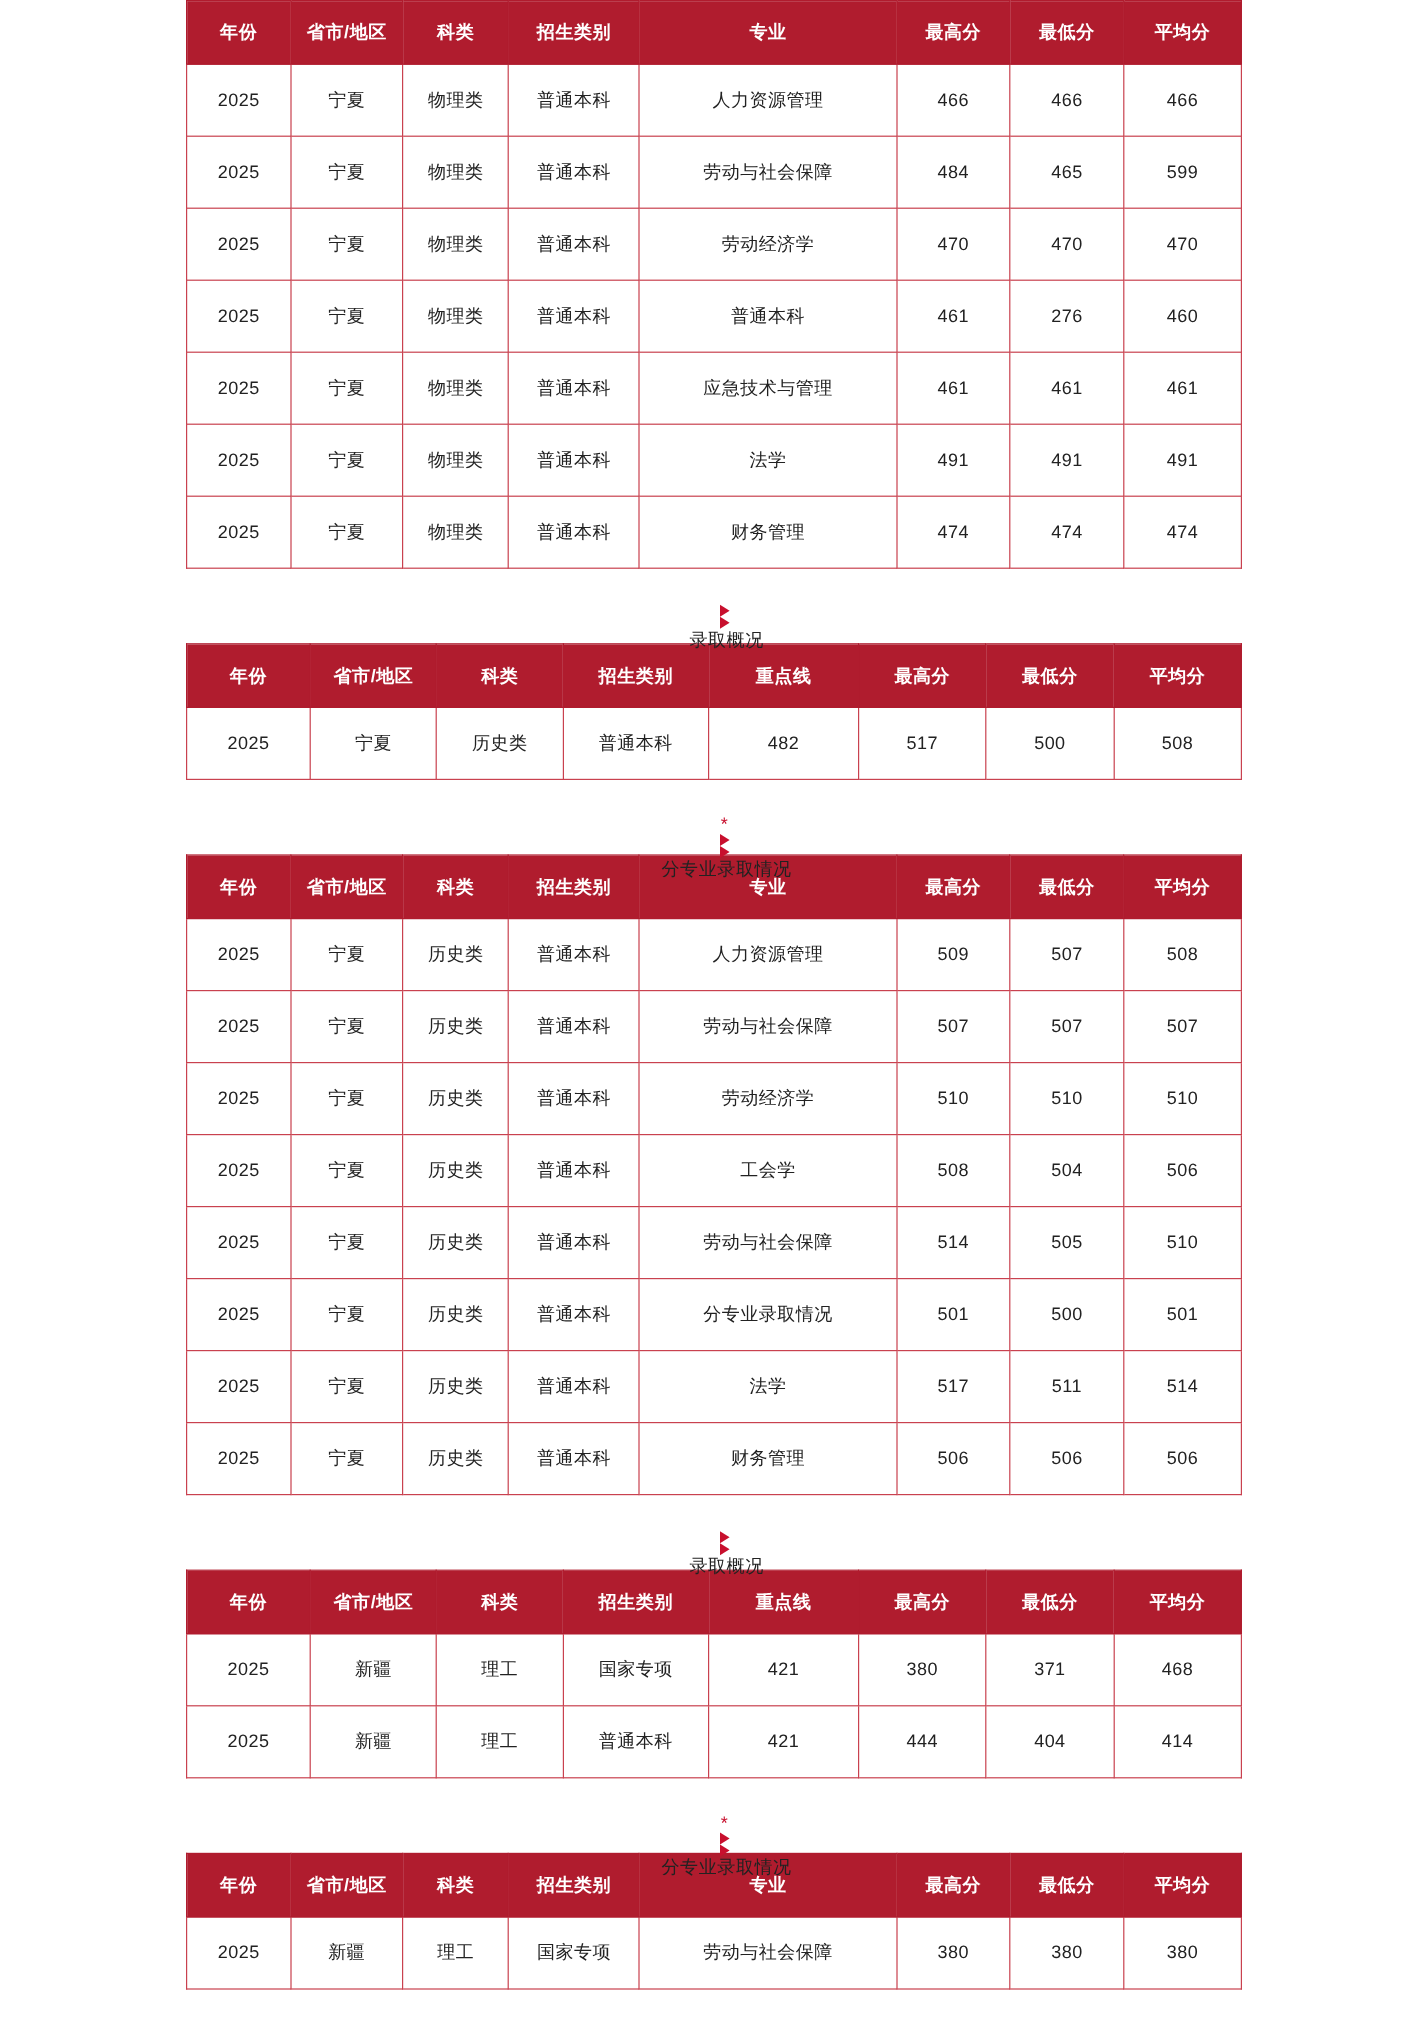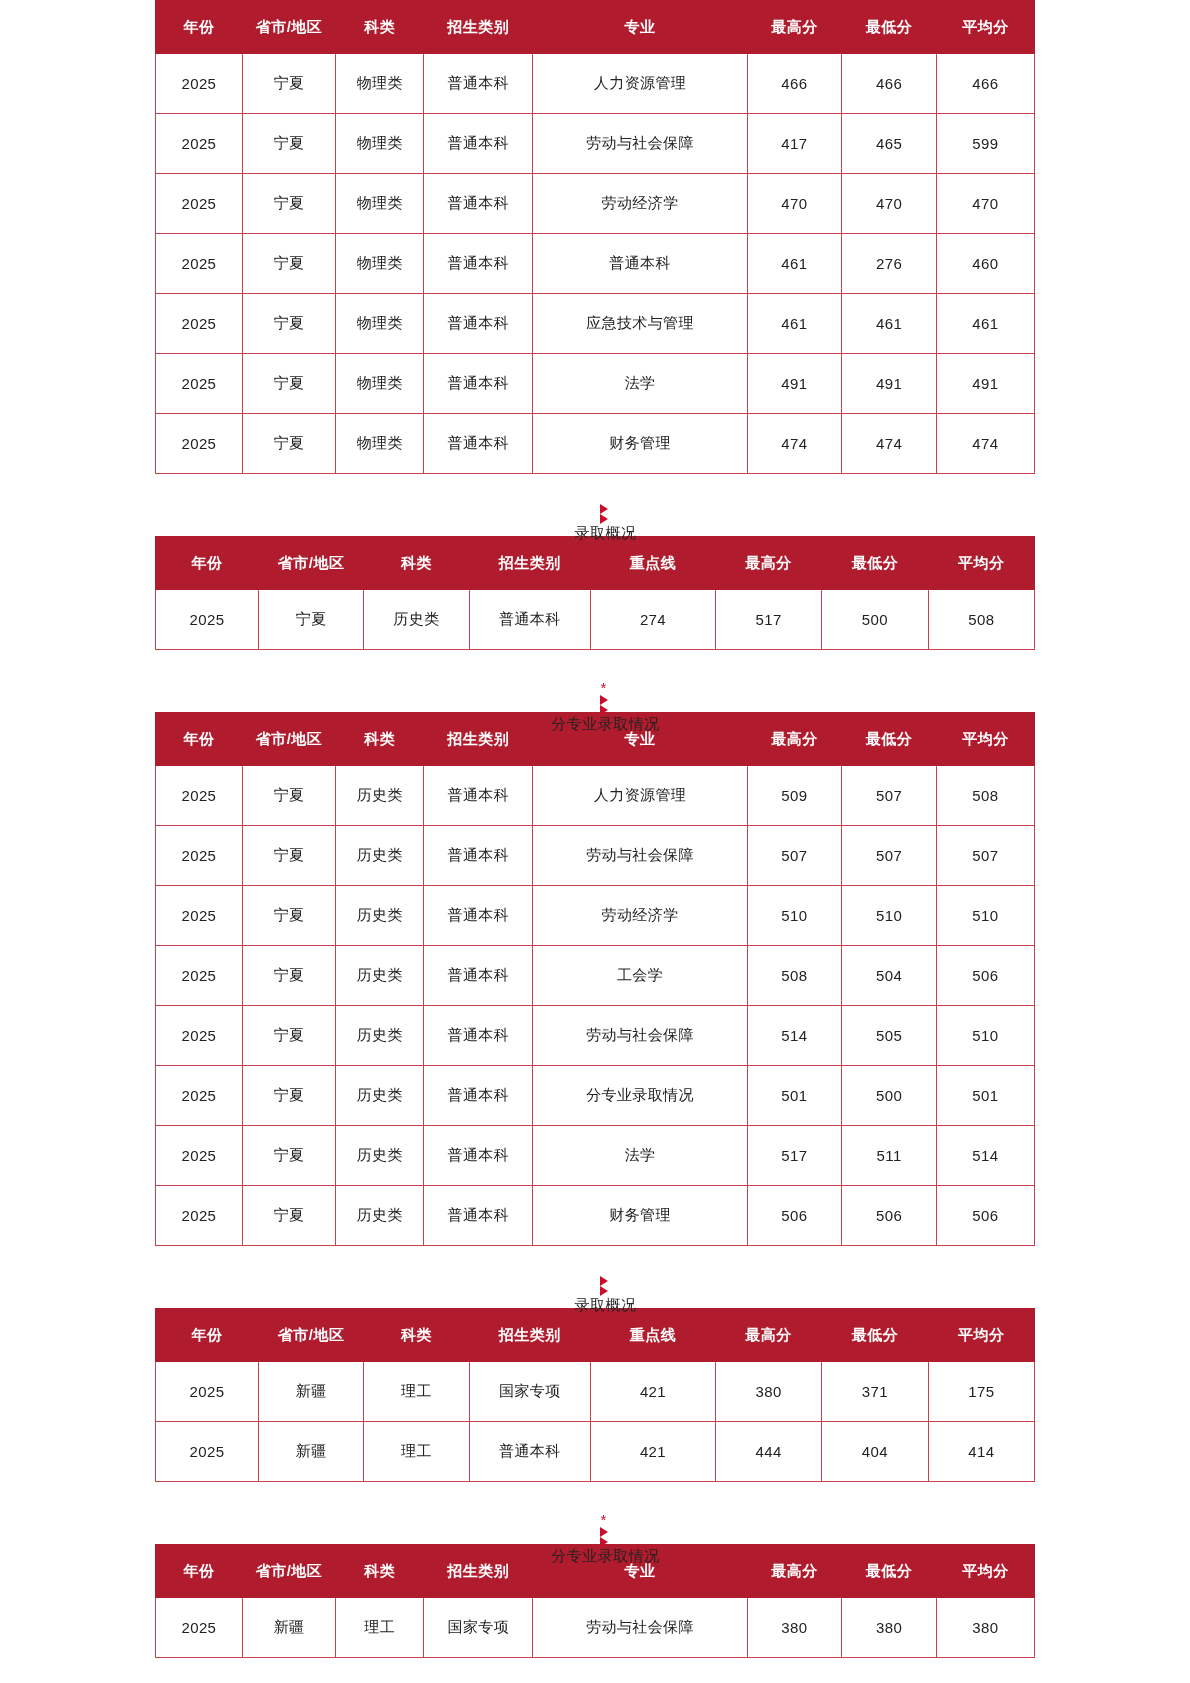--- a/index.html
+++ b/index.html
@@ -140,21 +140,21 @@
               <td>466</td>
               <td>466</td>
               <td>466</td>
             </tr>
             <tr>
               <td>2025</td>
               <td>宁夏</td>
               <td>物理类</td>
               <td>普通本科</td>
               <td>劳动与社会保障</td>
-              <td>417</td>
+              <td>484</td>
               <td>465</td>
               <td>599</td>
             </tr>
             <tr>
               <td>2025</td>
               <td>宁夏</td>
               <td>物理类</td>
               <td>普通本科</td>
               <td>劳动经济学</td>
               <td>470</td>
@@ -233,21 +233,21 @@
               <th>最低分</th>
               <th>平均分</th>
             </tr>
           </thead>
           <tbody>
             <tr>
               <td>2025</td>
               <td>宁夏</td>
               <td>历史类</td>
               <td>普通本科</td>
-              <td>274</td>
+              <td>482</td>
               <td>517</td>
               <td>500</td>
               <td>508</td>
             </tr>
           </tbody>
         </table>
       </div>
       <div class="spacer-md"></div>
       <div class="section-head">
         <span class="star">*</span>
@@ -395,21 +395,21 @@
           </thead>
           <tbody>
             <tr>
               <td>2025</td>
               <td>新疆</td>
               <td>理工</td>
               <td>国家专项</td>
               <td>421</td>
               <td>380</td>
               <td>371</td>
-              <td>175</td>
+              <td>468</td>
             </tr>
             <tr>
               <td>2025</td>
               <td>新疆</td>
               <td>理工</td>
               <td>普通本科</td>
               <td>421</td>
               <td>444</td>
               <td>404</td>
               <td>414</td>

